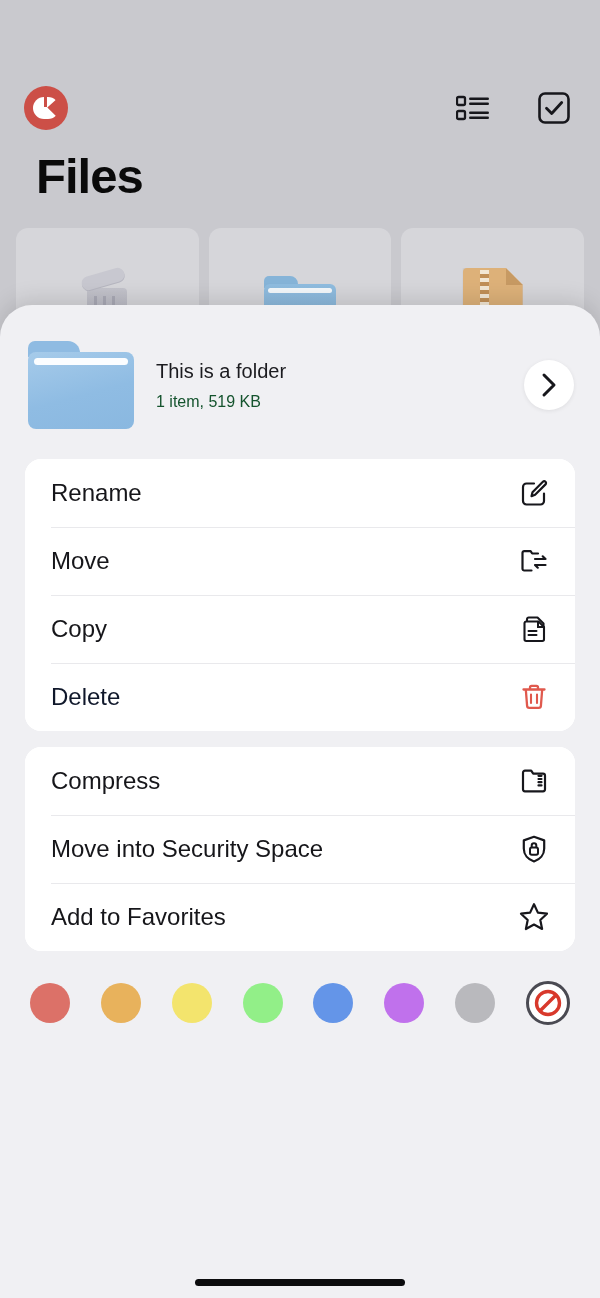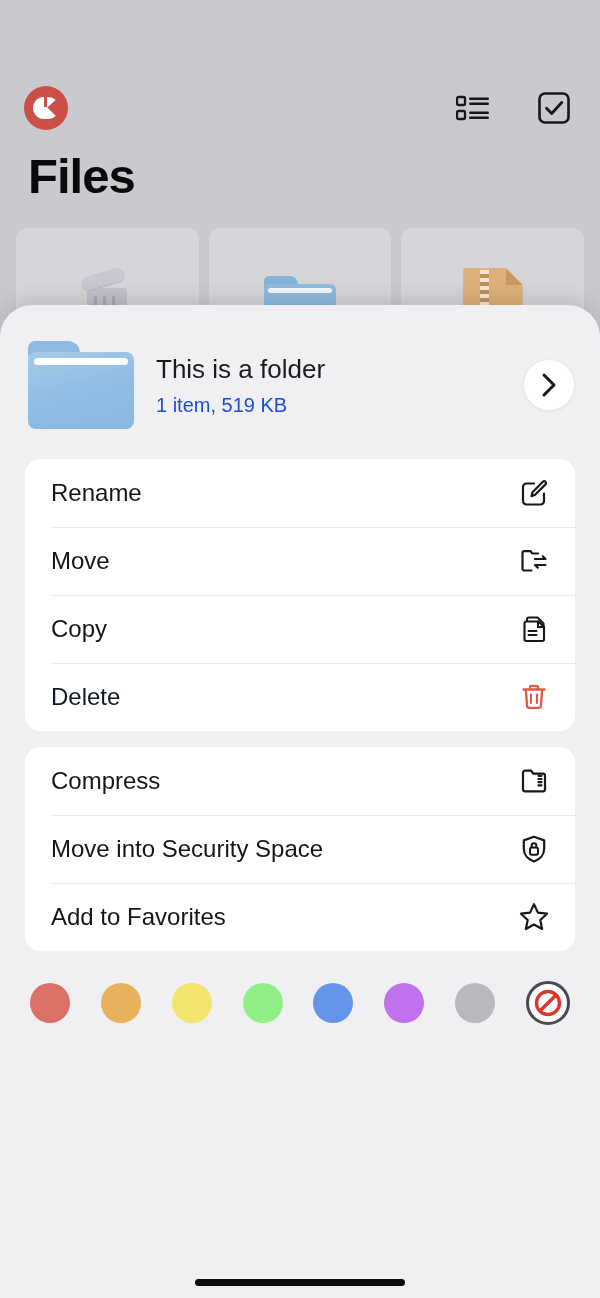--- a/index.html
+++ b/index.html
@@ -35,21 +35,21 @@
     background:#fff; border-radius:13px 13px 13px 13px;
     clip-path: polygon(0% 0%, 100% 0%, 55% 48%, 100% 100%, 0% 100%);
   }
   .app-logo .pac::after{
     content:""; position:absolute; left:11px; top:0; width:3px; height:10px;
     background:#cc4f47;
   }
   .nav-actions { display:flex; align-items:center; gap:48px; }
 
   .page-title {
-    position:absolute; top:148px; left:28px;
+    position:absolute; top:148px; left:36px;
     font-size:49px; font-weight:700; letter-spacing:-1px; color:#0a0a0a;
   }
 
   .tiles {
     position:absolute; top:228px; left:16px; right:16px;
     display:flex; gap:10px;
   }
   .tile {
     flex:1; height:110px; background:#d6d6da; border-radius:12px;
     display:flex; align-items:flex-end; justify-content:center;
@@ -122,22 +122,22 @@
   .hdr-folder .body {
     position:absolute; top:11px; left:0; width:106px; height:77px;
     background:linear-gradient(165deg,#a6cbea 0%,#8fbce3 55%,#8ab8e0 100%);
     border-radius:8px;
   }
   .hdr-folder .strip {
     position:absolute; top:17px; left:6px; width:94px; height:7px;
     background:#fbfdff; border-radius:4px;
   }
   .hdr-texts { flex:1; min-width:0; }
-  .hdr-title { font-size:26px; color:#1b1b1f; line-height:1.25; }
-  .hdr-sub { font-size:20px; color:#1d4ed8; margin-top:9px; }
+  .hdr-title { font-size:20px; color:#1b1b1f; line-height:1.25; }
+  .hdr-sub { font-size:16px; color:#14532d; margin-top:9px; }
   .hdr-chevron {
     width:50px; height:50px; border-radius:50%; background:#fff; flex:none;
     display:flex; align-items:center; justify-content:center;
     box-shadow:0 1px 4px rgba(0,0,0,0.08);
   }
 
   .group {
     background:#fff; border-radius:16px; margin:0 25px 16px 25px; overflow:hidden;
   }
   .row {

